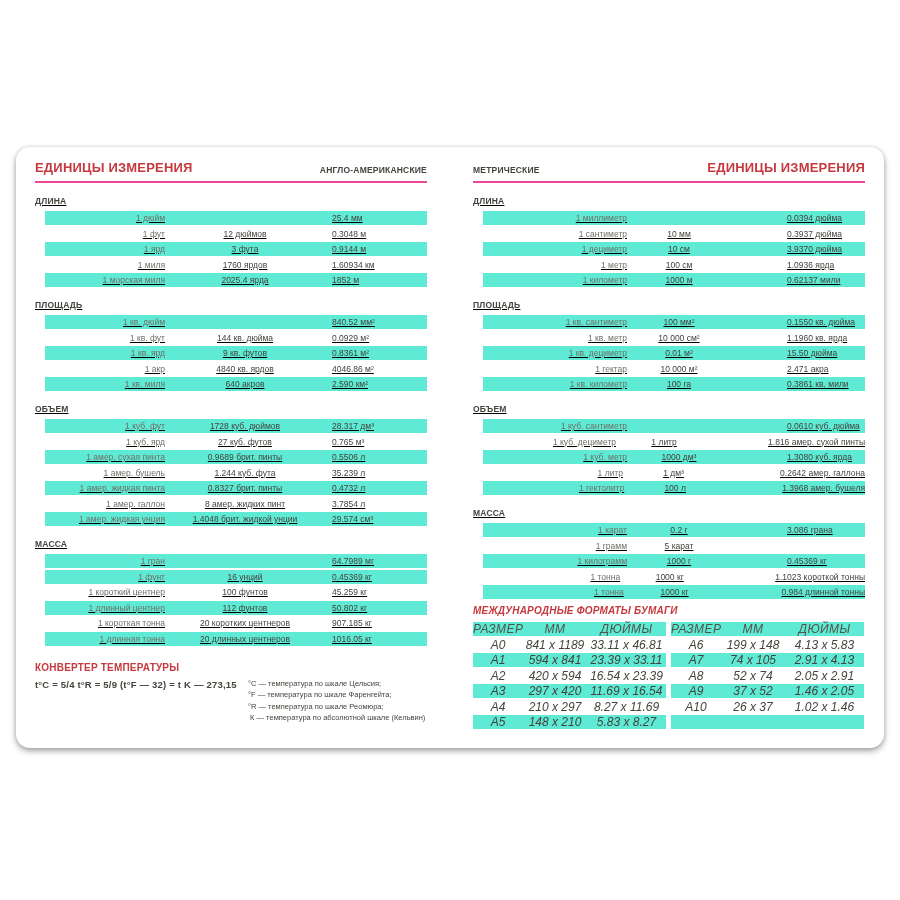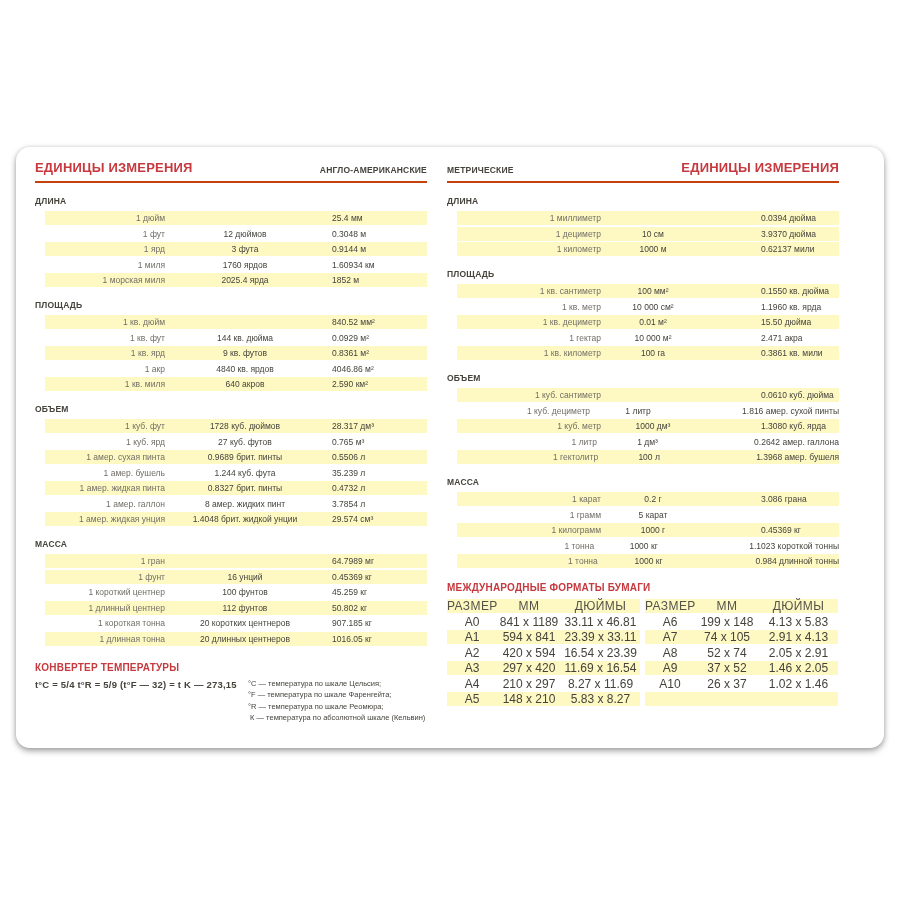--- a/index.html
+++ b/index.html
@@ -8,50 +8,50 @@
     font-family:"Liberation Sans", sans-serif;
     overflow:hidden;position:relative;
   }
   .card{
     position:absolute;left:16px;top:147px;width:868px;height:601px;
     background:#ffffff;border-radius:14px;
     box-shadow:0 3px 6px rgba(0,0,0,0.35), 0 0 4px rgba(0,0,0,0.12);
   }
   .page{position:absolute;top:13px;width:392px;}
   .pg-left{left:19px;}
-  .pg-right{left:431px;}
+  .pg-right{left:457px;}
 
   .page-hdr{
     display:flex;justify-content:space-between;align-items:flex-end;
-    border-bottom:2px solid #c2410c;padding-bottom:6px;
+    border-bottom:2px solid #ec4899;padding-bottom:6px;
   }
   .hdr-red{font-size:13px;font-weight:bold;color:#c6393e;letter-spacing:0.2px;}
   .hdr-sub{font-size:8.5px;font-weight:bold;color:#45433c;letter-spacing:0.2px;}
 
-  .section{margin-top:13px;}
+  .section{margin-top:13px;text-decoration:underline;}
   .sec-title{font-size:8.5px;font-weight:bold;color:#45433c;margin:0 0 5px 0;letter-spacing:0.2px;}
   .red-title{font-size:10px;font-weight:bold;color:#c6393e;margin:0 0 6px 0;letter-spacing:0.2px;}
 
   .tbl{margin-left:10px;width:382px;}
   .row{display:flex;align-items:center;height:14px;margin-bottom:1.5px;font-size:8.5px;color:#45433c;white-space:nowrap;}
-  .row.shade{background:#fef9c3;}
+  .row.shade{background:#5eead4;}
   .c1{width:120px;text-align:right;color:#716e66;}
   .c2{width:160px;text-align:center;}
   .c3{flex:1;margin-left:7px;text-align:left;}
   .pg-right .c1{width:144px;}
   .pg-right .c2{width:104px;}
   .pg-right .c3{margin-left:56px;}
 
   .temp{margin-top:16px;}
   .temp-flex{display:flex;}
   .formula{width:213px;font-size:9.5px;font-weight:bold;color:#45433c;letter-spacing:0.2px;}
   .notes{font-size:7.5px;color:#45433c;}
   .notes .row{height:auto;min-height:11.5px;margin:0;background:none;font-size:7.5px;display:block;}
 
-  .paper{margin-top:14px;}
+  .paper{margin-top:6px;font-style:italic;}
   .paper-tables{display:flex;gap:5px;margin-top:2px;}
   .ptbl{width:193px;}
   .ptbl .row{font-size:12px;color:#45433c;}
   .ptbl .phead span{color:#55524a;letter-spacing:0.4px;}
   .p1{width:50px;text-align:center;}
   .p2{width:64px;text-align:center;}
   .p3{flex:1;text-align:center;}
 </style>
 </head>
 <body>
@@ -224,24 +224,34 @@
     </div>
 
     <div class="section">
       <div class="sec-title">ДЛИНА</div>
       <div class="tbl">
           <div class="row shade">
             <span class="c1">1 миллиметр</span>
             <span class="c2"></span>
             <span class="c3">0.0394 дюйма</span>
           </div>
+          <div class="row">
+            <span class="c1">1 сантиметр</span>
+            <span class="c2">10 мм</span>
+            <span class="c3">0.3937 дюйма</span>
+          </div>
           <div class="row shade">
             <span class="c1">1 дециметр</span>
             <span class="c2">10 см</span>
             <span class="c3">3.9370 дюйма</span>
+          </div>
+          <div class="row">
+            <span class="c1">1 метр</span>
+            <span class="c2">100 см</span>
+            <span class="c3">1.0936 ярда</span>
           </div>
           <div class="row shade">
             <span class="c1">1 километр</span>
             <span class="c2">1000 м</span>
             <span class="c3">0.62137 мили</span>
           </div>
         </div>
     </div>
 
     <div class="section">

